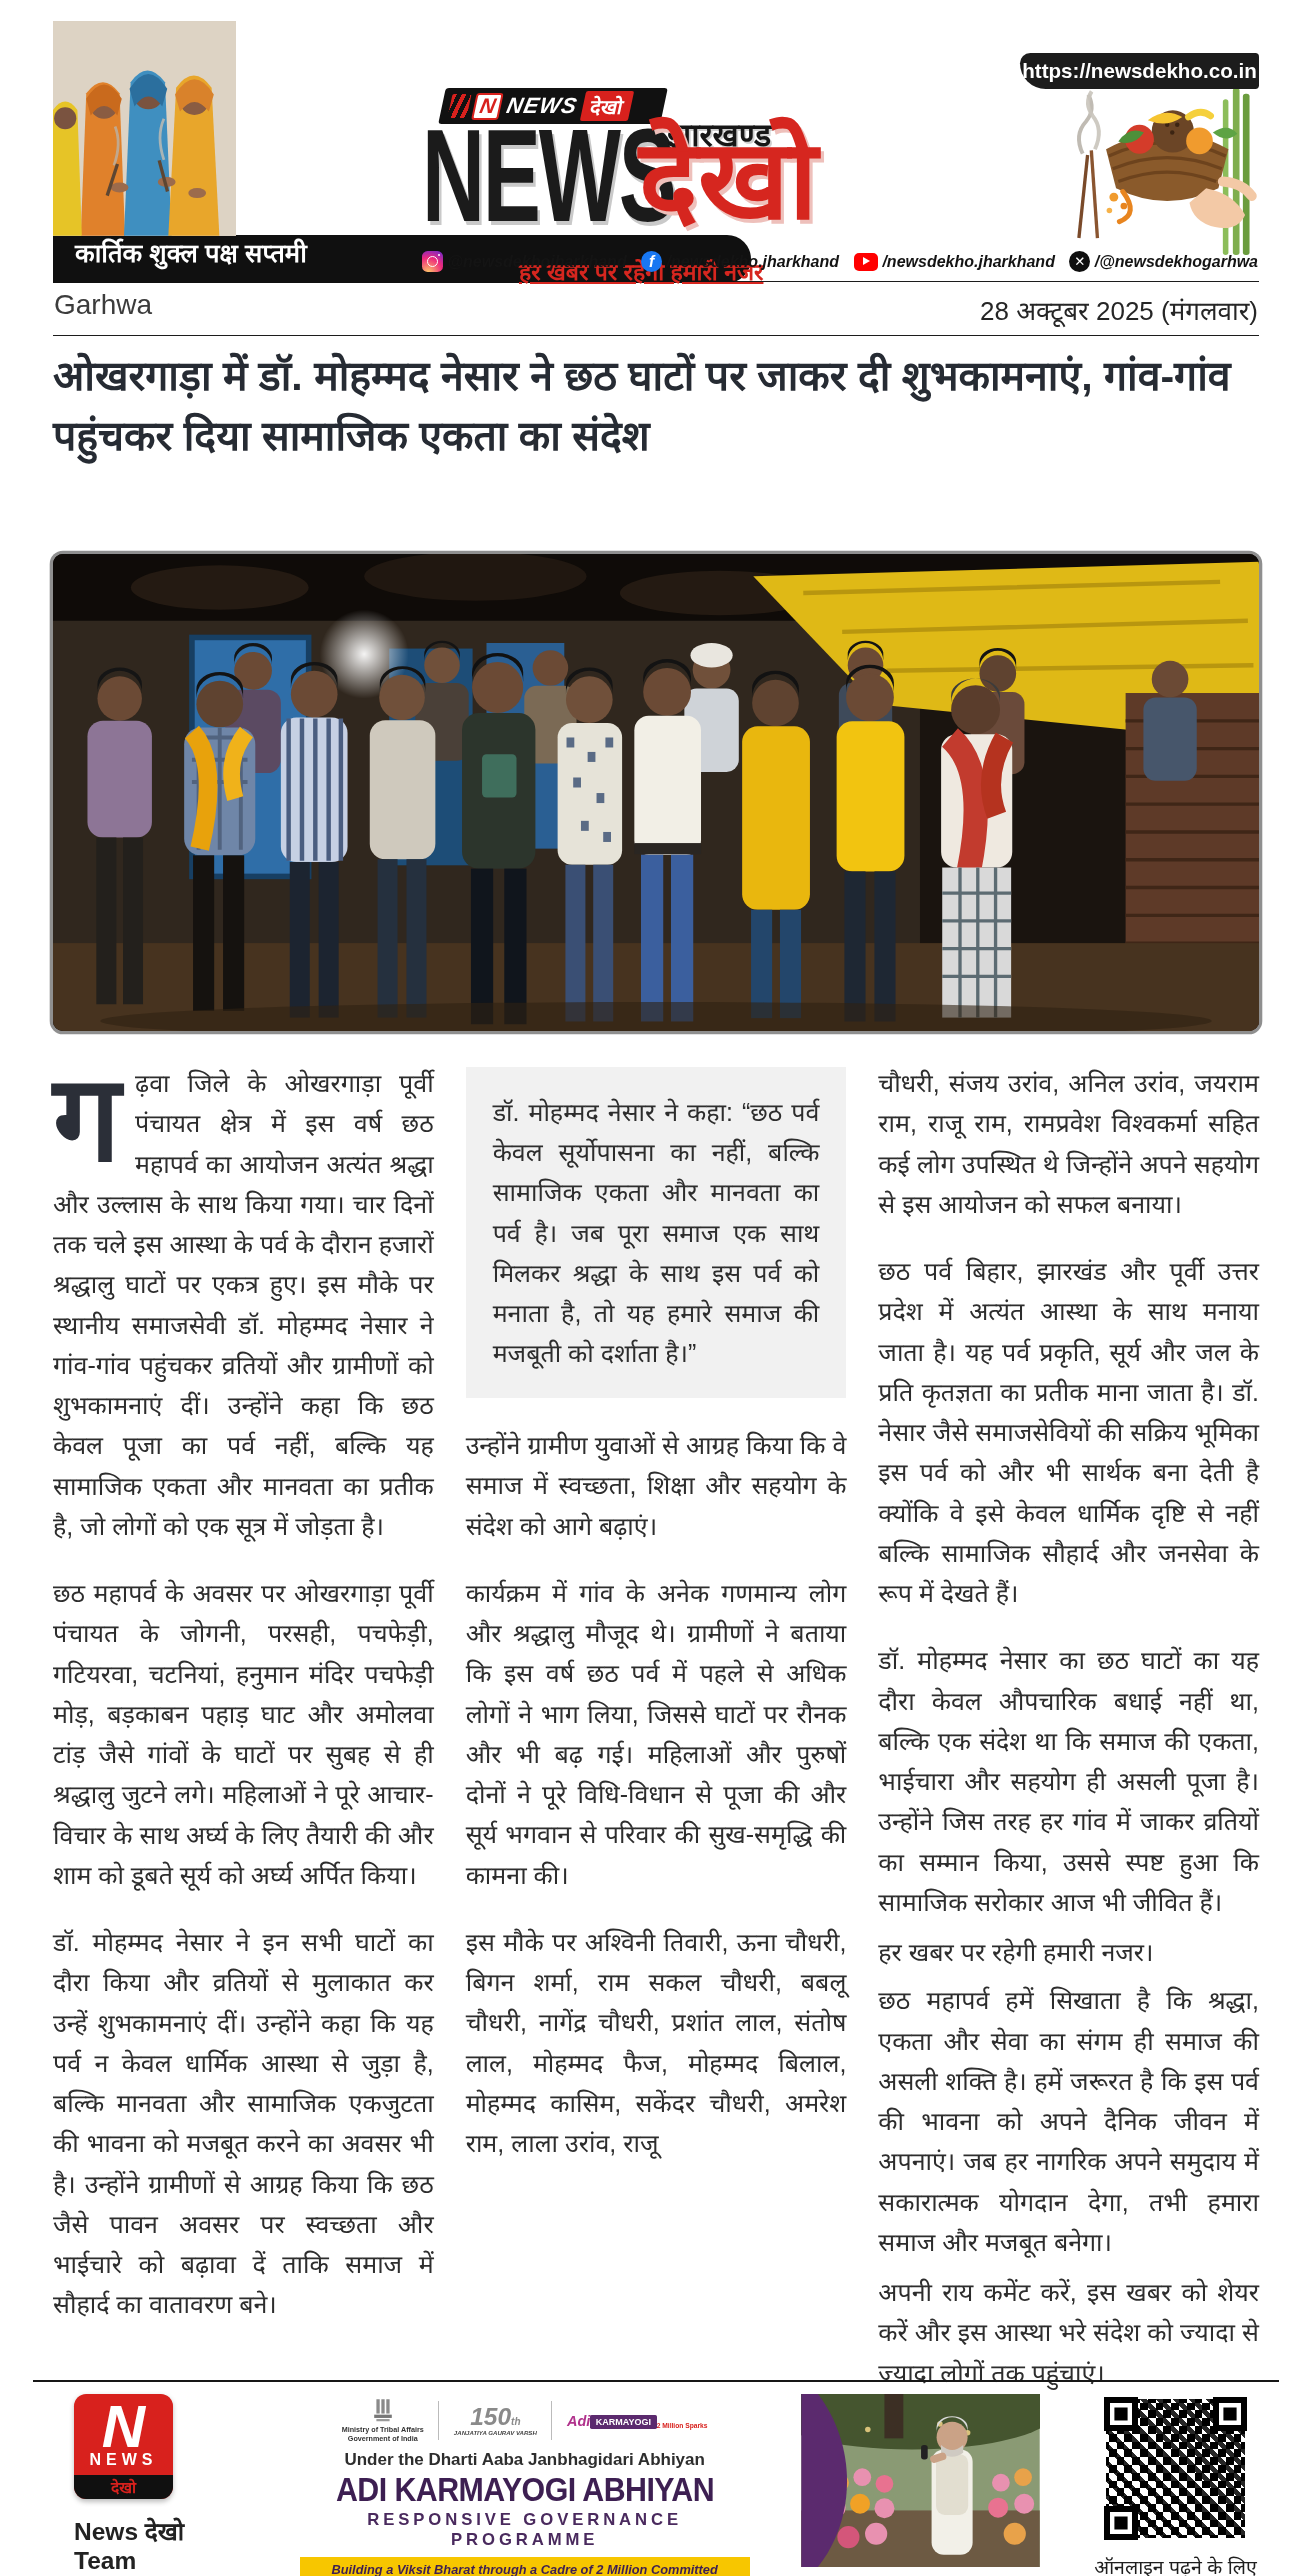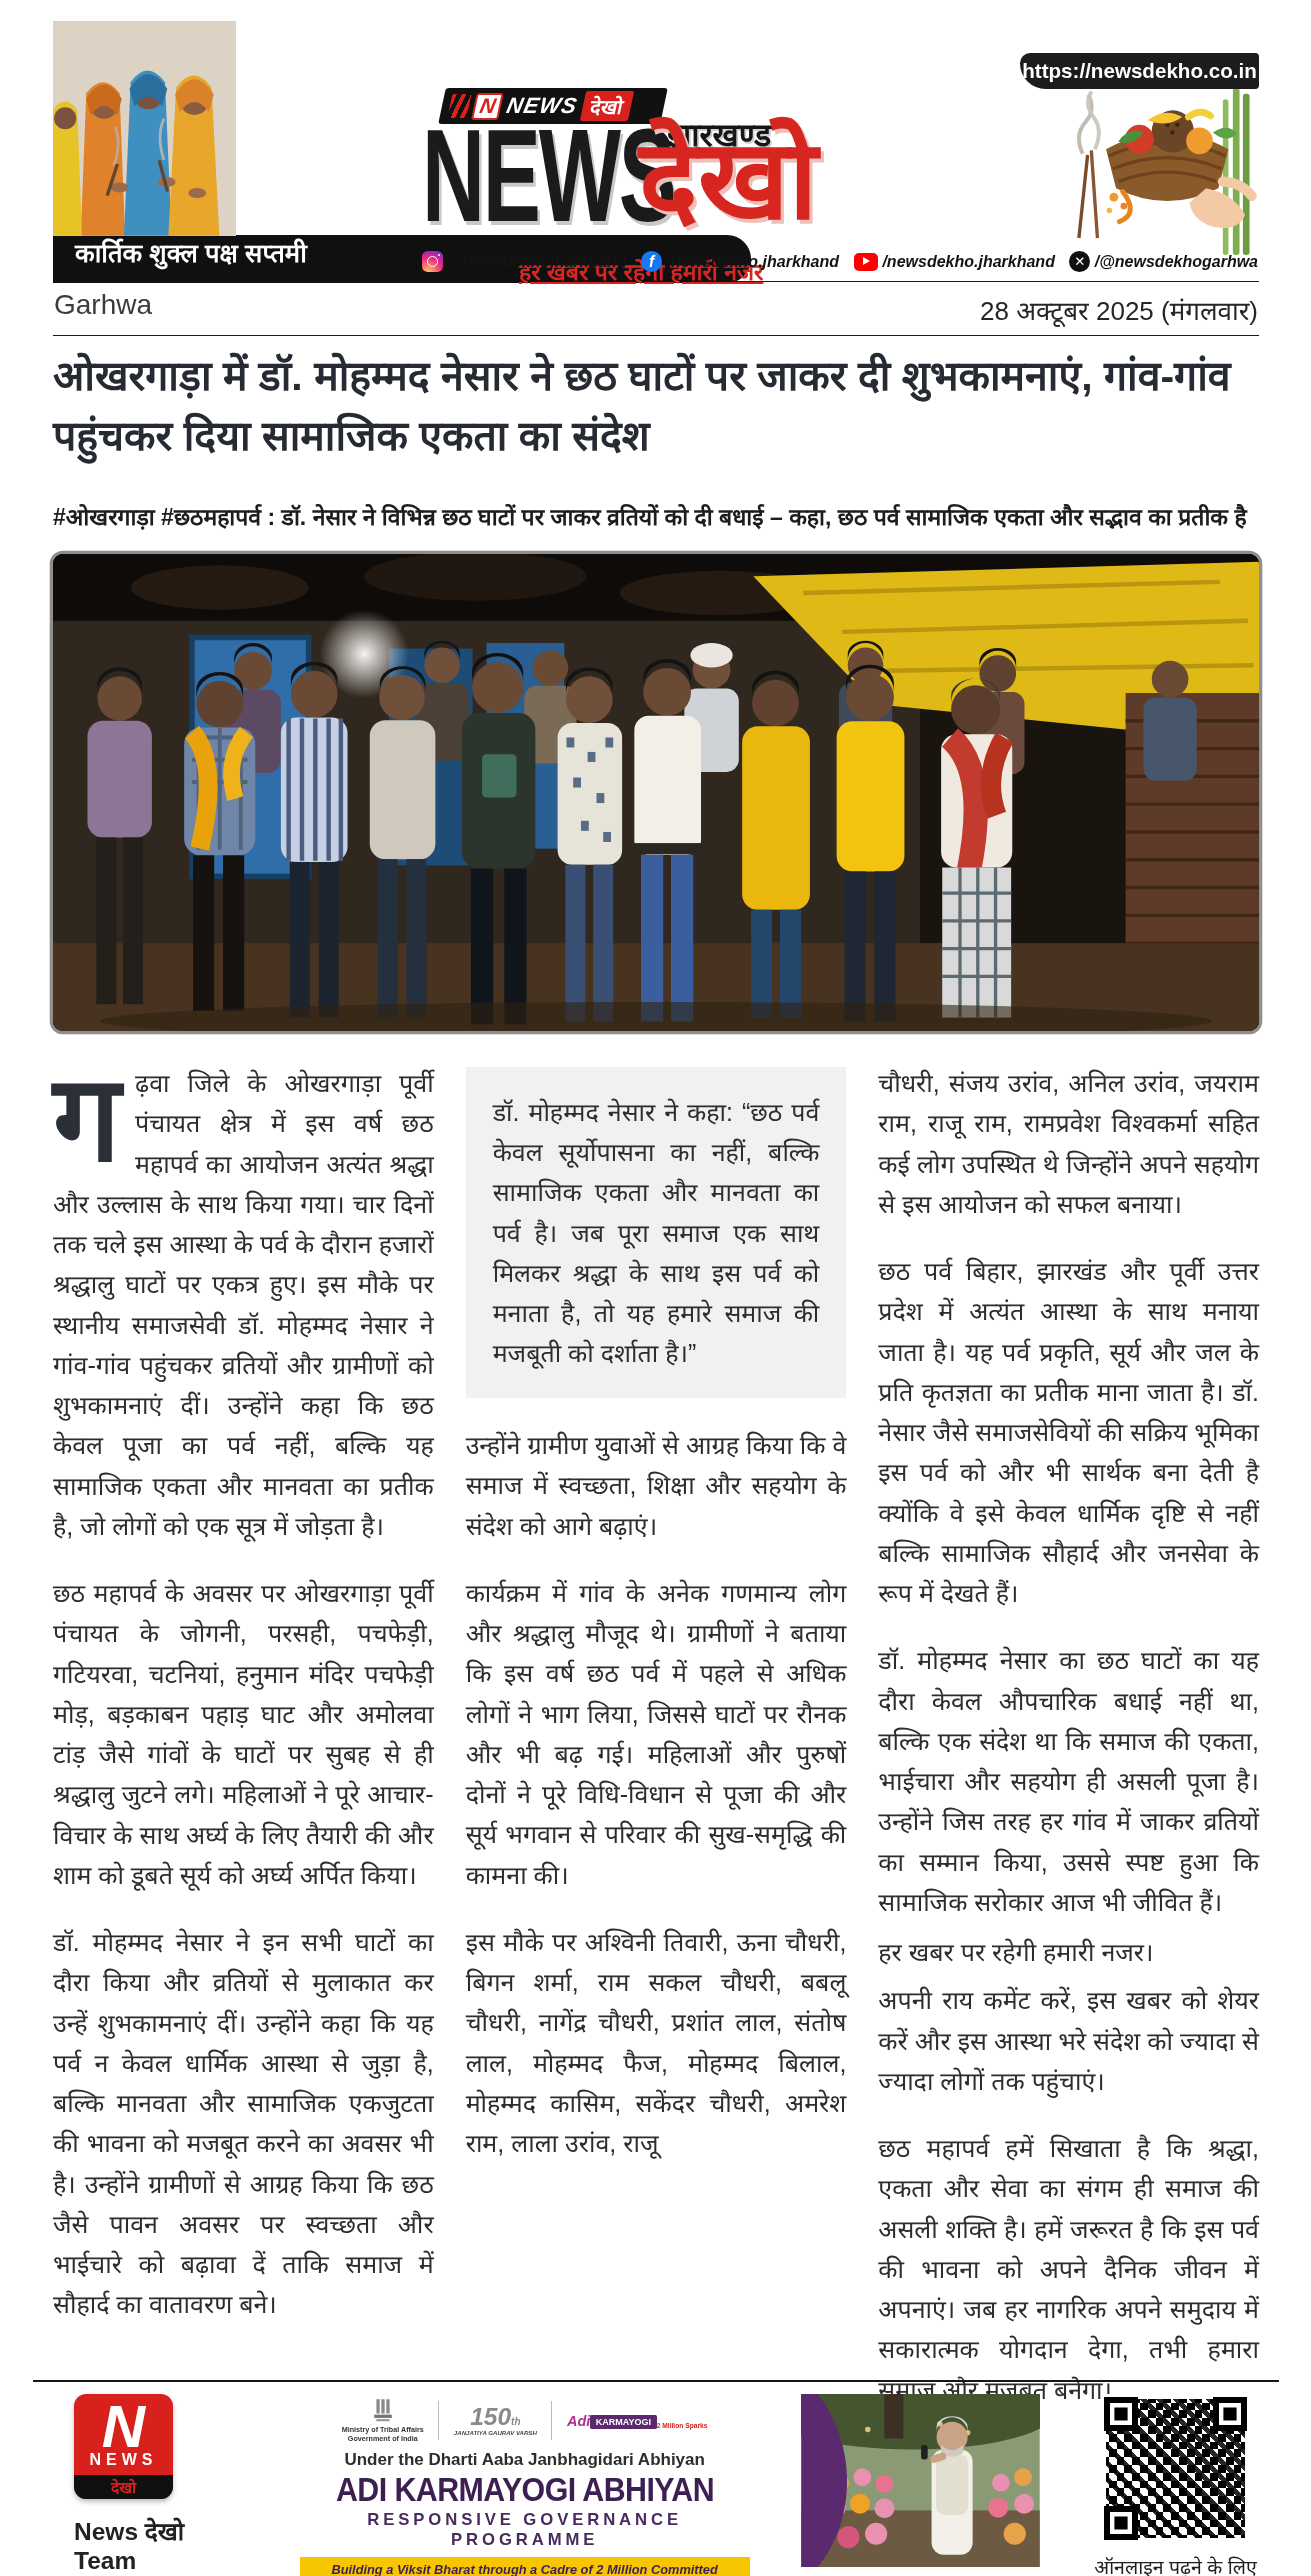--- a/index.html
+++ b/index.html
@@ -200,21 +200,20 @@
       <b>/@newsdekhogarhwa</b>
     </span>
   </div>
 
   <div class="meta-line-top"></div>
   <div class="meta-location">Garhwa</div>
   <div class="meta-date">28 अक्टूबर 2025 (मंगलवार)</div>
   <div class="meta-line-bottom"></div>
 
   <h1 class="headline">ओखरगाड़ा में डॉ. मोहम्मद नेसार ने छठ घाटों पर जाकर दी शुभकामनाएं, गांव-गांव पहुंचकर दिया सामाजिक एकता का संदेश</h1>
-  <div class="subheadline">#ओखरगाड़ा #छठमहापर्व : डॉ. नेसार ने विभिन्न छठ घाटों पर जाकर व्रतियों को दी बधाई – कहा, छठ पर्व सामाजिक एकता और सद्भाव का प्रतीक है</div>
 
   <div class="main-photo">
     <svg width="1206" height="477" viewBox="0 0 2170 858">
       <defs>
         <radialGradient id="glow" cx="50%" cy="50%" r="50%">
           <stop offset="0%" stop-color="#fff" stop-opacity=".95"></stop>
           <stop offset="100%" stop-color="#fff" stop-opacity="0"></stop>
         </radialGradient>
       </defs>
       <rect width="2170" height="858" fill="#1a140f"></rect>
@@ -373,22 +372,22 @@
       <div class="quote">डॉ. मोहम्मद नेसार ने कहा: “छठ पर्व केवल सूर्योपासना का नहीं, बल्कि सामाजिक एकता और मानवता का पर्व है। जब पूरा समाज एक साथ मिलकर श्रद्धा के साथ इस पर्व को मनाता है, तो यह हमारे समाज की मजबूती को दर्शाता है।”</div>
       <p>उन्होंने ग्रामीण युवाओं से आग्रह किया कि वे समाज में स्वच्छता, शिक्षा और सहयोग के संदेश को आगे बढ़ाएं।</p>
       <p>कार्यक्रम में गांव के अनेक गणमान्य लोग और श्रद्धालु मौजूद थे। ग्रामीणों ने बताया कि इस वर्ष छठ पर्व में पहले से अधिक लोगों ने भाग लिया, जिससे घाटों पर रौनक और भी बढ़ गई। महिलाओं और पुरुषों दोनों ने पूरे विधि-विधान से पूजा की और सूर्य भगवान से परिवार की सुख-समृद्धि की कामना की।</p>
       <p>इस मौके पर अश्विनी तिवारी, ऊना चौधरी, बिगन शर्मा, राम सकल चौधरी, बबलू चौधरी, नागेंद्र चौधरी, प्रशांत लाल, संतोष लाल, मोहम्मद फैज, मोहम्मद बिलाल, मोहम्मद कासिम, सकेंदर चौधरी, अमरेश राम, लाला उरांव, राजू</p>
     </div>
     <div class="col">
       <p>चौधरी, संजय उरांव, अनिल उरांव, जयराम राम, राजू राम, रामप्रवेश विश्वकर्मा सहित कई लोग उपस्थित थे जिन्होंने अपने सहयोग से इस आयोजन को सफल बनाया।</p>
       <p>छठ पर्व बिहार, झारखंड और पूर्वी उत्तर प्रदेश में अत्यंत आस्था के साथ मनाया जाता है। यह पर्व प्रकृति, सूर्य और जल के प्रति कृतज्ञता का प्रतीक माना जाता है। डॉ. नेसार जैसे समाजसेवियों की सक्रिय भूमिका इस पर्व को और भी सार्थक बना देती है क्योंकि वे इसे केवल धार्मिक दृष्टि से नहीं बल्कि सामाजिक सौहार्द और जनसेवा के रूप में देखते हैं।</p>
       <p style="margin-bottom:10px">डॉ. मोहम्मद नेसार का छठ घाटों का यह दौरा केवल औपचारिक बधाई नहीं था, बल्कि एक संदेश था कि समाज की एकता, भाईचारा और सहयोग ही असली पूजा है। उन्होंने जिस तरह हर गांव में जाकर व्रतियों का सम्मान किया, उससे स्पष्ट हुआ कि सामाजिक सरोकार आज भी जीवित हैं।</p>
       <p style="margin-bottom:8px">हर खबर पर रहेगी हमारी नजर।</p>
+      <p style="margin-bottom:10px">छठ महापर्व हमें सिखाता है कि श्रद्धा, एकता और सेवा का संगम ही समाज की असली शक्ति है। हमें जरूरत है कि इस पर्व की भावना को अपने दैनिक जीवन में अपनाएं। जब हर नागरिक अपने समुदाय में सकारात्मक योगदान देगा, तभी हमारा समाज और मजबूत बनेगा।</p>
       <p>अपनी राय कमेंट करें, इस खबर को शेयर करें और इस आस्था भरे संदेश को ज्यादा से ज्यादा लोगों तक पहुंचाएं।</p>
-      <p style="margin-bottom:10px">छठ महापर्व हमें सिखाता है कि श्रद्धा, एकता और सेवा का संगम ही समाज की असली शक्ति है। हमें जरूरत है कि इस पर्व की भावना को अपने दैनिक जीवन में अपनाएं। जब हर नागरिक अपने समुदाय में सकारात्मक योगदान देगा, तभी हमारा समाज और मजबूत बनेगा।</p>
     </div>
   </div>
 
   <div class="footer-line"></div>
   <div class="footer">
 
     <div class="f-logo-block">
       <div class="f-logo">
         <div class="ln">N</div>
         <div class="lnews">NEWS</div>

